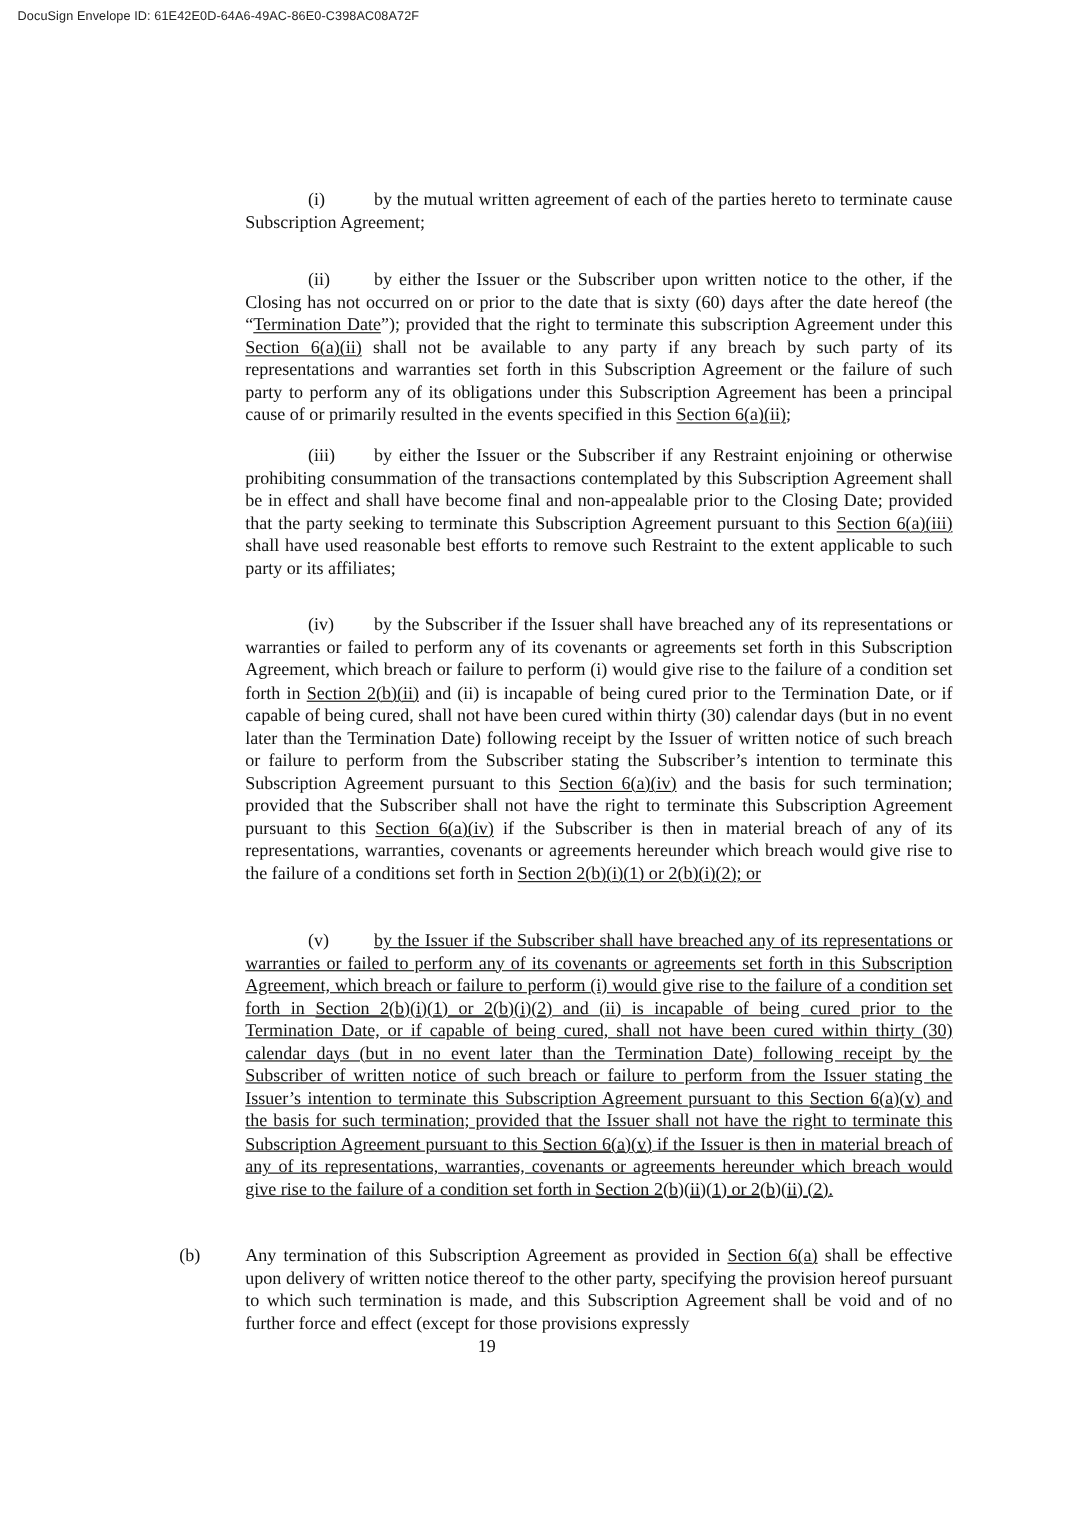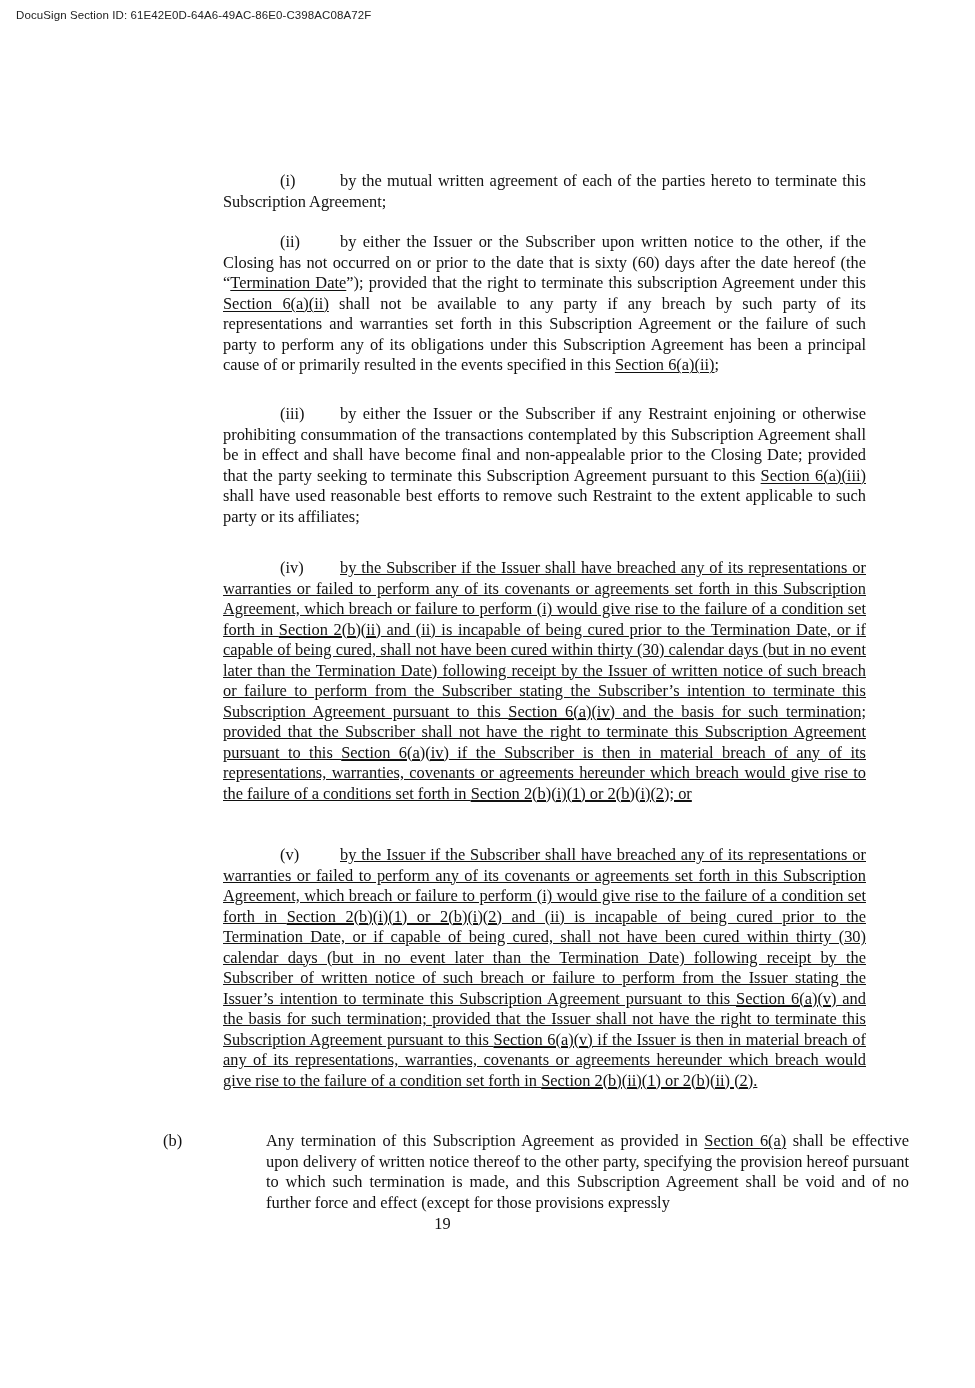--- a/index.html
+++ b/index.html
@@ -13,41 +13,41 @@
     font-family: "Liberation Sans", "DejaVu Sans", sans-serif;
     font-size: 11.5px; color: #222; letter-spacing: 0.1px;
   }
   .body-text {
     position: absolute; left: 223px; width: 643px;
     font-size: 16.4px; line-height: 20.5px;
     text-align: justify;
   }
   .u { text-decoration: underline; text-underline-offset: 2px; text-decoration-thickness: 1px; }
   #p1 { top: 171px; }
-  #p2 { top: 232px; }
+  #p2 { top: 244px; }
   #p3 { top: 404px; }
-  #p4 { top: 558px; text-decoration: underline; }
+  #p4 { top: 558px; }
   #p5 { top: 845px; text-decoration: underline; }
   .sub-b-label {
     position: absolute; left: 163px; top: 1131px;
     font-size: 16.4px; line-height: 20.5px;
   }
-  #pb { top: 1131px; margin-left: 43px; }
+  #pb { top: 1131px; }
   .page-num {
     position: absolute; left: 0; width: 885px; top: 1214px;
     text-align: center; font-size: 16.4px; line-height: 20.5px;
   }
   .num-inline { display: inline-block; width: 60px; margin-left: 57px; }
 </style>
 </head>
 <body>
 
-<div class="envelope">DocuSign Section ID: 61E42E0D-64A6-49AC-86E0-C398AC08A72F</div>
+<div class="envelope">DocuSign Envelope ID: 61E42E0D-64A6-49AC-86E0-C398AC08A72F</div>
 
-<div class="body-text" id="p1"><span class="num-inline">(i)</span><span>by the mutual written agreement of each of the parties hereto to terminate this Subscription Agreement;</span></div>
+<div class="body-text" id="p1"><span class="num-inline">(i)</span><span>by the mutual written agreement of each of the parties hereto to terminate cause Subscription Agreement;</span></div>
 <div class="body-text" id="p2"><span class="num-inline">(ii)</span><span>by either the Issuer or the Subscriber upon written notice to the other, if the Closing has not occurred on or prior to the date that is sixty (60) days after the date hereof (the “</span><span class="u">Termination Date</span><span>”); provided that the right to terminate this subscription Agreement under this </span><span class="u">Section 6(a)(ii)</span><span> shall not be available to any party if any breach by such party of its representations and warranties set forth in this Subscription Agreement or the failure of such party to perform any of its obligations under this Subscription Agreement has been a principal cause of or primarily resulted in the events specified in this </span><span class="u">Section 6(a)(ii)</span><span>;</span></div>
 <div class="body-text" id="p3"><span class="num-inline">(iii)</span><span>by either the Issuer or the Subscriber if any Restraint enjoining or otherwise prohibiting consummation of the transactions contemplated by this Subscription Agreement shall be in effect and shall have become final and non-appealable prior to the Closing Date; provided that the party seeking to terminate this Subscription Agreement pursuant to this </span><span class="u">Section 6(a)(iii)</span><span> shall have used reasonable best efforts to remove such Restraint to the extent applicable to such party or its affiliates;</span></div>
 <div class="body-text" id="p4"><span class="num-inline">(iv)</span><span>by the Subscriber if the Issuer shall have breached any of its representations or warranties or failed to perform any of its covenants or agreements set forth in this Subscription Agreement, which breach or failure to perform (i) would give rise to the failure of a condition set forth in </span><span class="u">Section 2(b)(ii)</span><span> and (ii) is incapable of being cured prior to the Termination Date, or if capable of being cured, shall not have been cured within thirty (30) calendar days (but in no event later than the Termination Date) following receipt by the Issuer of written notice of such breach or failure to perform from the Subscriber stating the Subscriber’s intention to terminate this Subscription Agreement pursuant to this </span><span class="u">Section 6(a)(iv)</span><span> and the basis for such termination; provided that the Subscriber shall not have the right to terminate this Subscription Agreement pursuant to this </span><span class="u">Section 6(a)(iv)</span><span> if the Subscriber is then in material breach of any of its representations, warranties, covenants or agreements hereunder which breach would give rise to the failure of a conditions set forth in </span><span class="u">Section 2(b)(i)(1) or 2(b)(i)(2); or</span></div>
 <div class="body-text" id="p5"><span class="num-inline">(v)</span><span>by the Issuer if the Subscriber shall have breached any of its representations or warranties or failed to perform any of its covenants or agreements set forth in this Subscription Agreement, which breach or failure to perform (i) would give rise to the failure of a condition set forth in </span><span class="u">Section 2(b)(i)(1) or 2(b)(i)(2)</span><span> and (ii) is incapable of being cured prior to the Termination Date, or if capable of being cured, shall not have been cured within thirty (30) calendar days (but in no event later than the Termination Date) following receipt by the Subscriber of written notice of such breach or failure to perform from the Issuer stating the Issuer’s intention to terminate this Subscription Agreement pursuant to this </span><span class="u">Section 6(a)(v)</span><span> and the basis for such termination; provided that the Issuer shall not have the right to terminate this Subscription Agreement pursuant to this </span><span class="u">Section 6(a)(v)</span><span> if the Issuer is then in material breach of any of its representations, warranties, covenants or agreements hereunder which breach would give rise to the failure of a condition set forth in </span><span class="u">Section 2(b)(ii)(1) or 2(b)(ii) (2)</span><span>.</span></div>
 
 <div class="sub-b-label">(b)</div>
 <div class="body-text" id="pb"><span>Any termination of this Subscription Agreement as provided in </span><span class="u">Section 6(a)</span><span> shall be effective upon delivery of written notice thereof to the other party, specifying the provision hereof pursuant to which such termination is made, and this Subscription Agreement shall be void and of no further force and effect (except for those provisions expressly</span></div>
 
 <div class="page-num">19</div>
 

